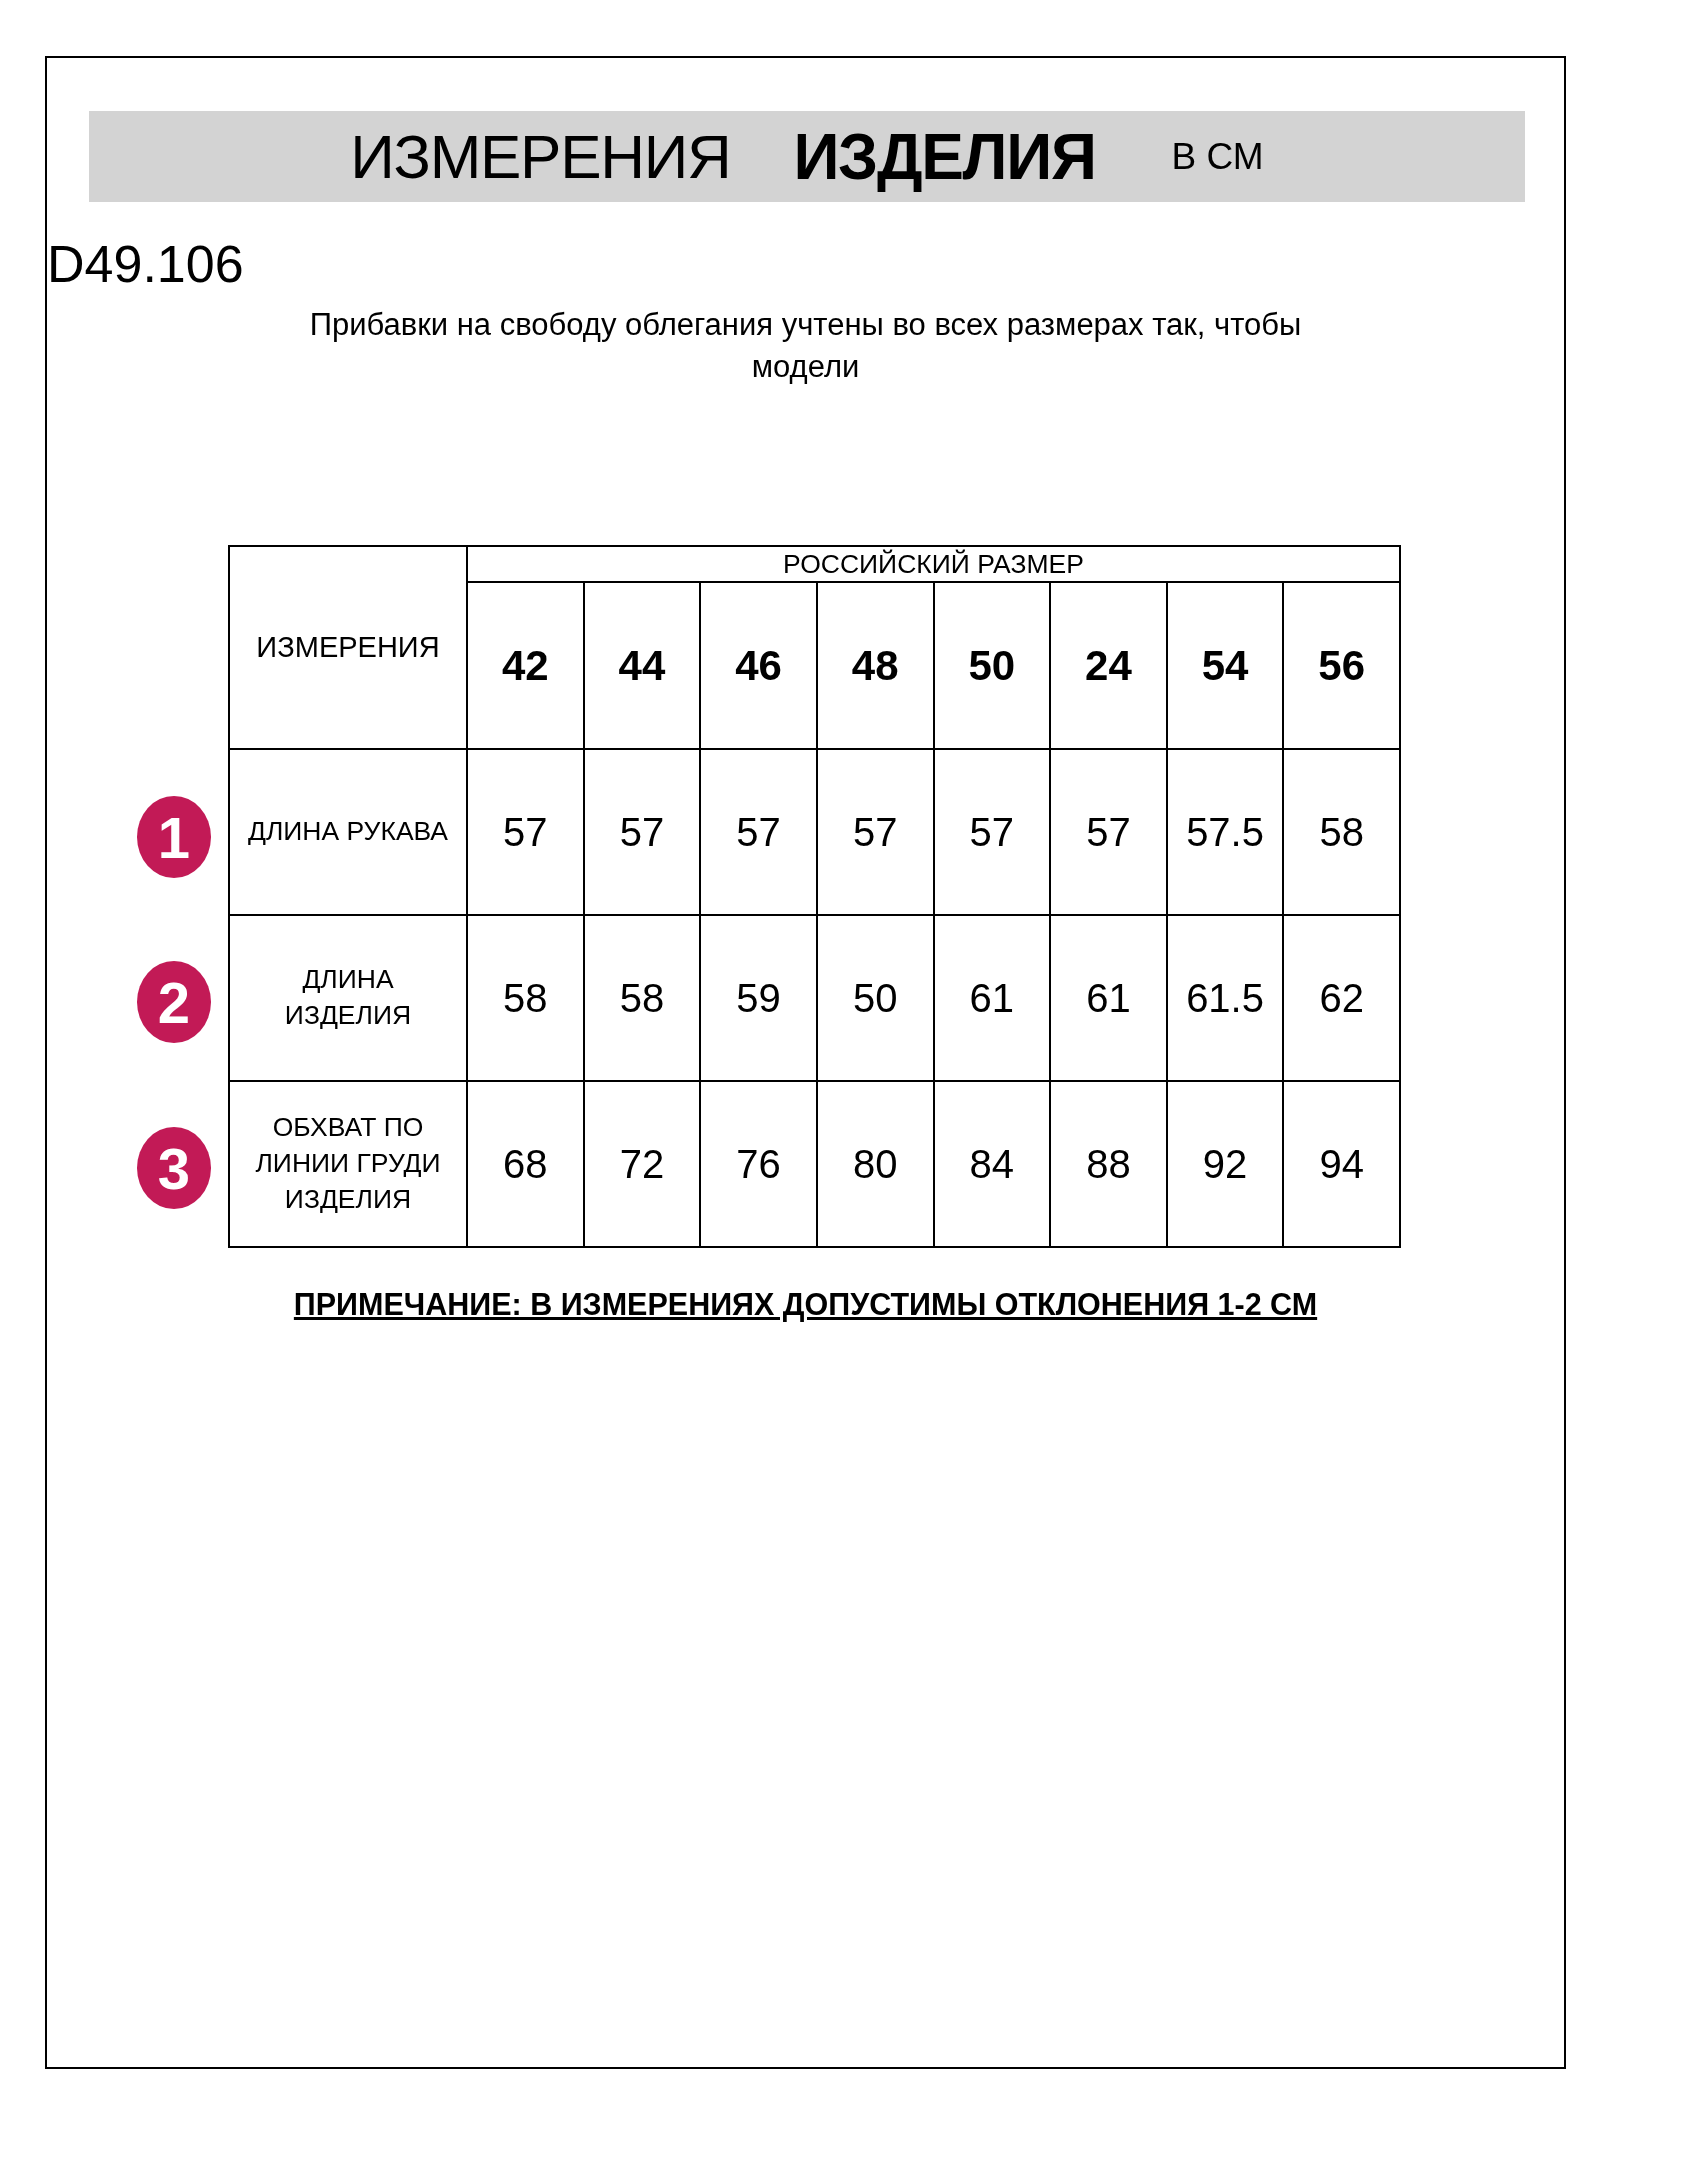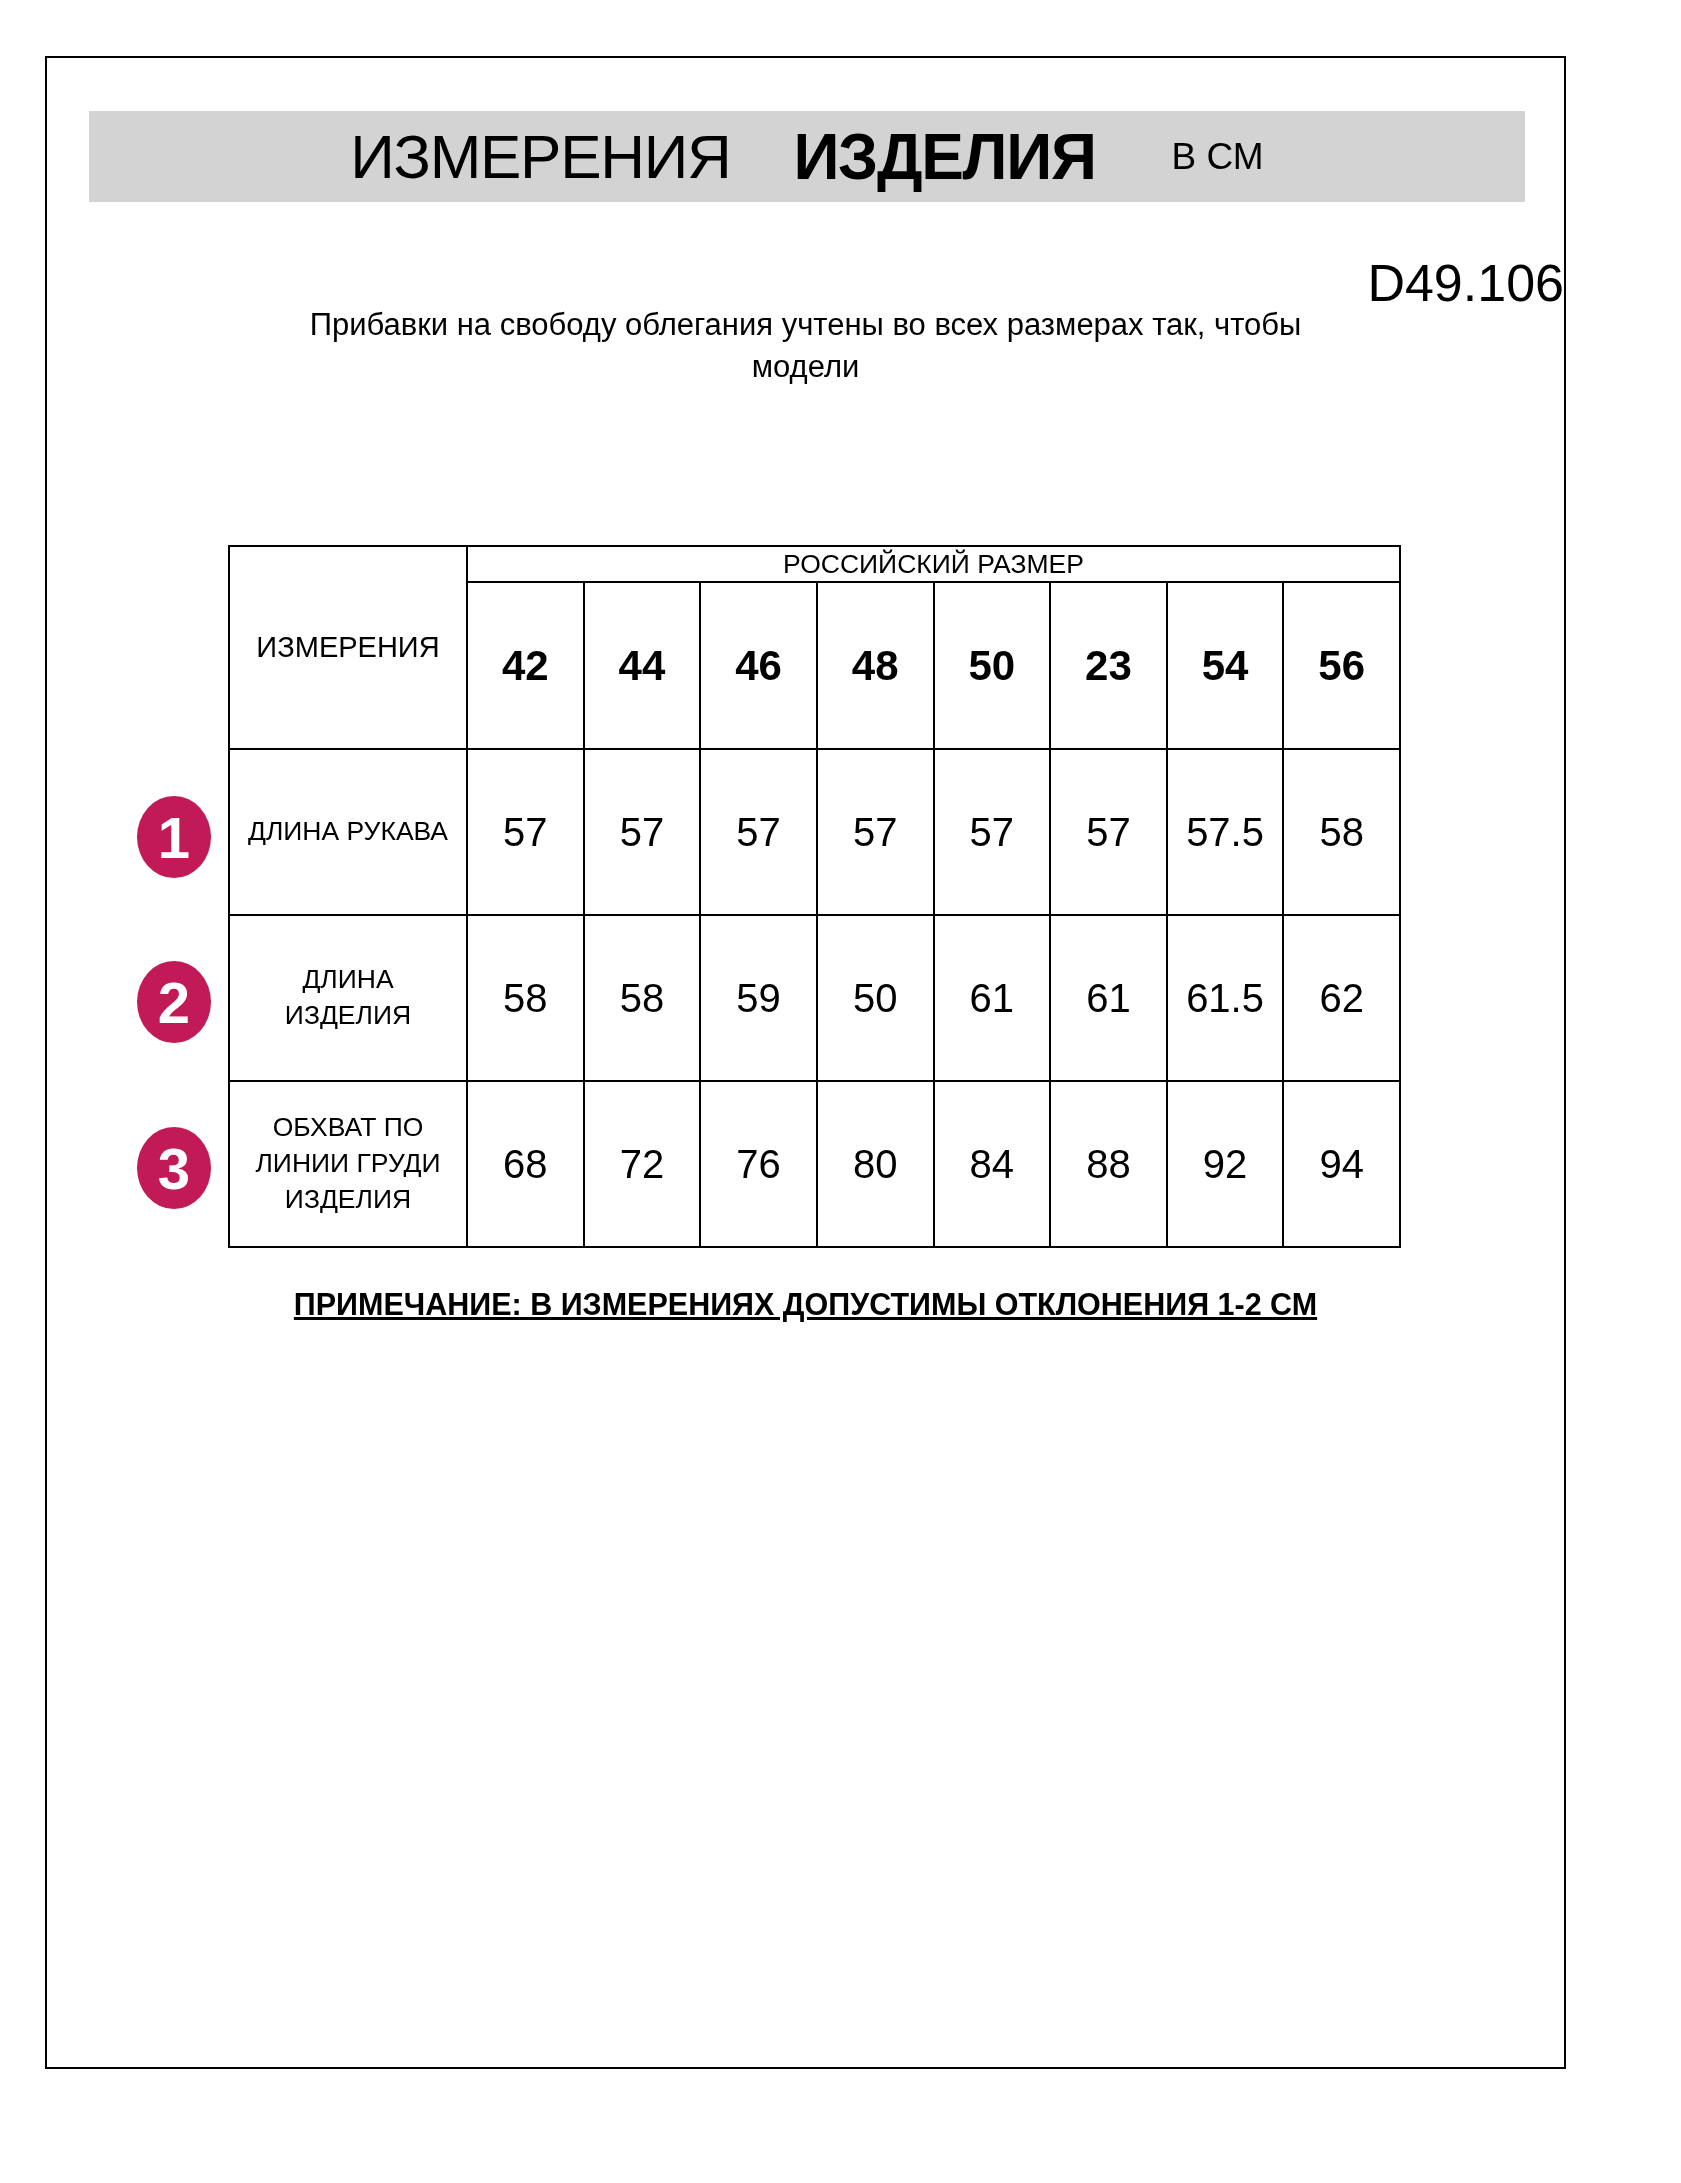--- a/index.html
+++ b/index.html
@@ -27,22 +27,22 @@
     display: flex;
     align-items: center;
     justify-content: center;
     gap: 63px;
   }
   .title-main  { font-size: 62px; font-weight: 400; letter-spacing: -1.3px; }
   .title-bold  { font-size: 64px; font-weight: 700; letter-spacing: -1.3px; }
   .title-unit  { font-size: 37px; font-weight: 400; margin-left: 13px; }
   .model-code {
     position: absolute;
-    left: 0; top: 199px; width: 100%;
-    text-align: right;
+    left: 0; top: 180px; width: 100%;
+    text-align: left;
     font-size: 52px;
     line-height: 1;
   }
   .description {
     position: absolute;
     left: 0; top: 246px; width: 100%;
     text-align: center;
     font-size: 31px;
     line-height: 42px;
   }
@@ -130,21 +130,21 @@
       <tr class="row-group-header">
         <td class="cell-corner" rowspan="2">ИЗМЕРЕНИЯ</td>
         <td class="cell-group" colspan="8">РОССИЙСКИЙ РАЗМЕР</td>
       </tr>
       <tr class="row-sizes">
         <td class="cell-size">42</td>
         <td class="cell-size">44</td>
         <td class="cell-size">46</td>
         <td class="cell-size">48</td>
         <td class="cell-size">50</td>
-        <td class="cell-size">23</td>
+        <td class="cell-size">24</td>
         <td class="cell-size">54</td>
         <td class="cell-size">56</td>
       </tr>
       <tr class="row-data">
         <td class="cell-label">ДЛИНА РУКАВА</td>
         <td class="cell-value">57</td>
         <td class="cell-value">57</td>
         <td class="cell-value">57</td>
         <td class="cell-value">57</td>
         <td class="cell-value">57</td>

